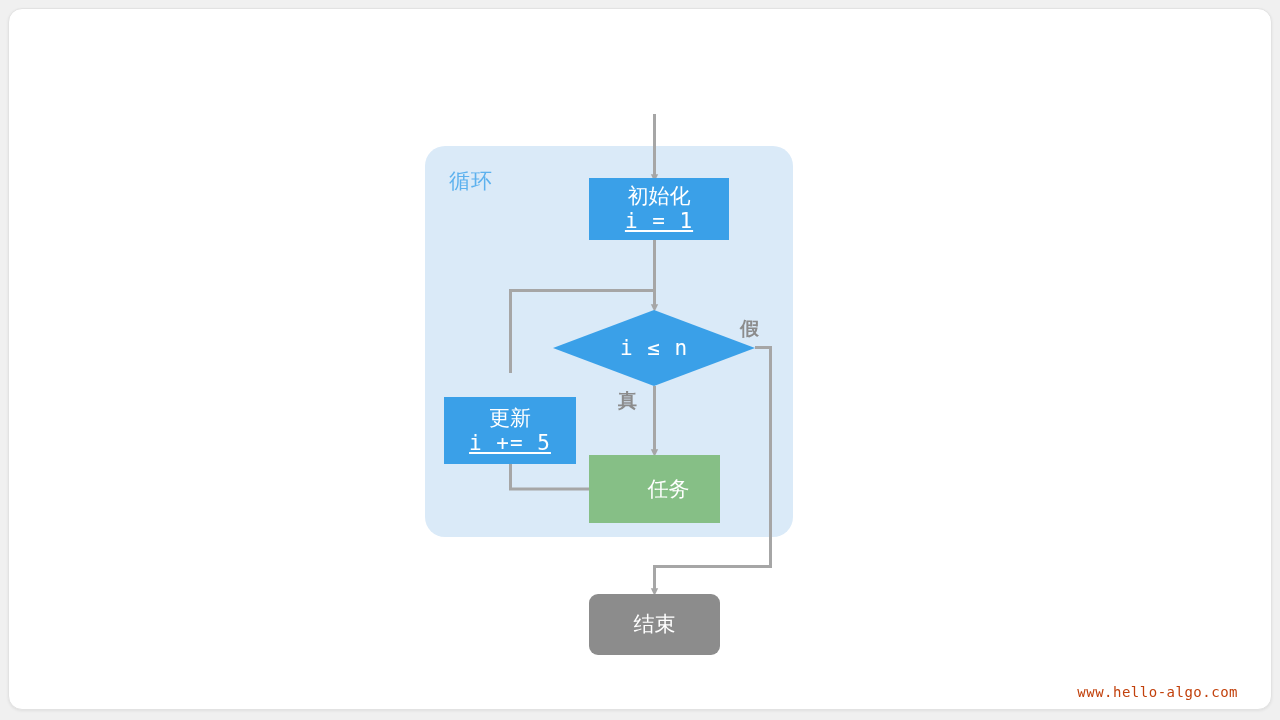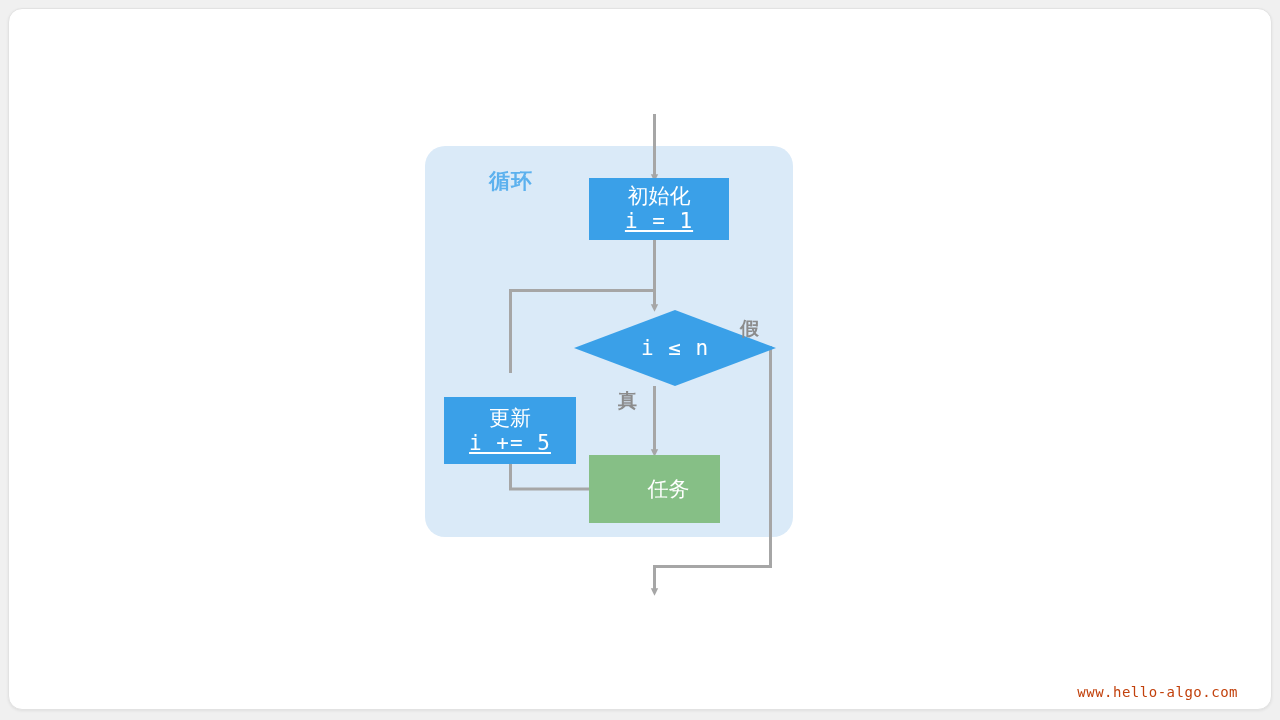--- a/index.html
+++ b/index.html
@@ -37,24 +37,23 @@
     width: 368px;
     height: 391px;
     background: #daeaf8;
     border-radius: 20px;
   }
   .loop-label {
     position: absolute;
     left: 449px;
     top: 167px;
     font-size: 21px;
-    font-weight: bold;
+    font-weight: normal;
     color: #5cb1ee;
     letter-spacing: 1px;
-    margin-left: 40px;
   }
   
   .node {
     position: absolute;
     display: flex;
     flex-direction: column;
     align-items: center;
     justify-content: center;
     color: #ffffff;
     box-sizing: border-box;
@@ -84,21 +83,21 @@
   }
   #node-start { left: 589px; top: 52px;  width: 131px; height: 62px; }
   #node-init  { left: 589px; top: 178px; width: 140px; height: 62px; }
   #node-update{ left: 444px; top: 373px; width: 132px; height: 67px; margin-top: 24px; }
   #node-task  { left: 589px; top: 455px; width: 131px; height: 68px; padding-left: 28px; }
   #node-end   { left: 589px; top: 594px; width: 131px; height: 61px; }
 
   
   .diamond-wrap {
     position: absolute;
-    left: 574px;
+    left: 553px;
     top: 310px;
     width: 202px;
     height: 76px;
   }
   .diamond-shape {
     position: absolute;
     inset: 0;
     background: #3aa0e8;
     clip-path: polygon(50% 0%, 100% 50%, 50% 100%, 0% 50%);
   }
@@ -187,19 +186,22 @@
 
   <div class="node process-blue" id="node-update">
     <span class="line-cn">更新</span>
     <span class="line-mono">i += 5</span>
   </div>
 
   <div class="node process-green" id="node-task">
     <span class="line-cn">任务</span>
   </div>
 
+  <div class="node terminal" id="node-end">
+    <span class="line-cn">结束</span>
+  </div>
 
   <div class="edge-label" id="label-true">真</div>
   <div class="edge-label" id="label-false">假</div>
 
   <div class="watermark">www.hello-algo.com</div>
 
 </div>
 
 </body></html>

